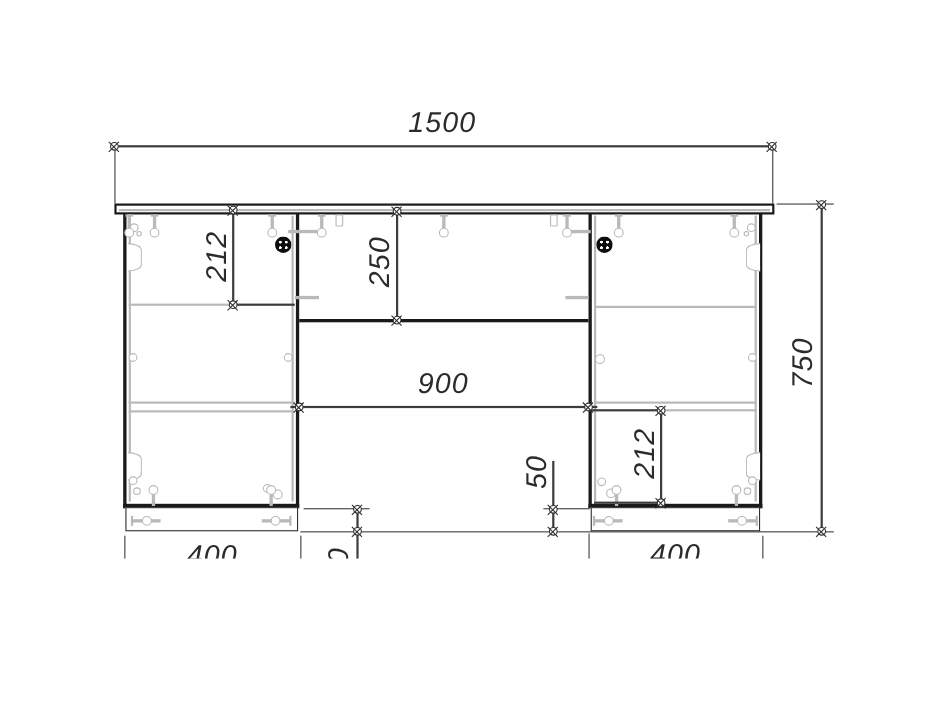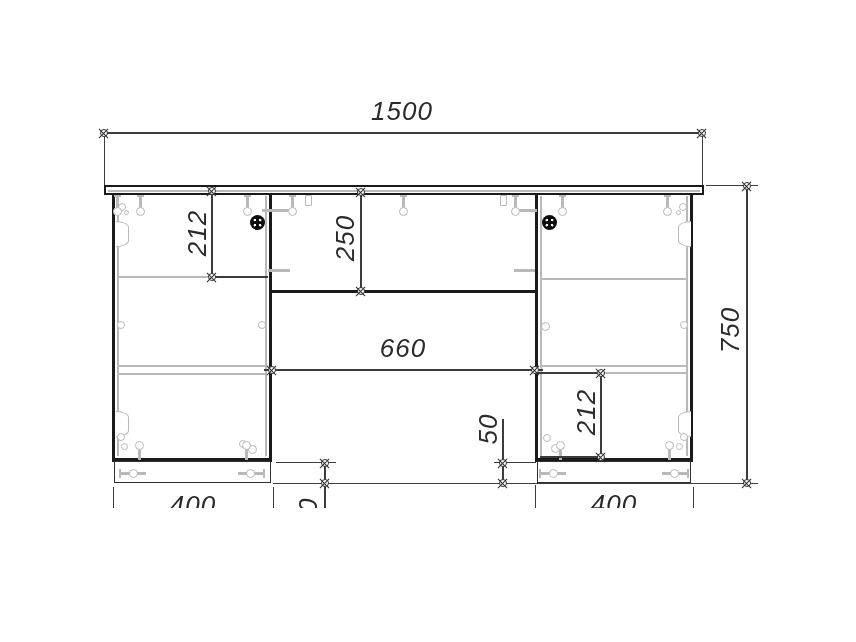--- a/index.html
+++ b/index.html
@@ -173,21 +173,21 @@
     <div class="tn" style="left:360px;top:192px;width:1.5px;height:99px;"></div>
     <div class="dm" style="left:361px;top:192px;"></div>
     <div class="dm" style="left:361px;top:291px;"></div>
     <div class="vtx" style="left:345px;top:238px;">250</div>
   </div>
 
   <div>
     <div class="tn" style="left:264px;top:369px;width:279px;height:1.5px;"></div>
     <div class="dm" style="left:272px;top:370px;"></div>
     <div class="dm" style="left:535px;top:370px;"></div>
-    <div class="dtx" style="left:403px;top:364px;">660</div>
+    <div class="dtx" style="left:403px;top:364px;">900</div>
   </div>
 
   <div>
     <div class="tn" style="left:600px;top:373px;width:1.5px;height:84px;"></div>
     <div class="tn" style="left:538px;top:372px;width:63px;height:1.5px;"></div>
     <div class="tn" style="left:540px;top:456px;width:64px;height:1.5px;"></div>
     <div class="dm" style="left:601px;top:373px;"></div>
     <div class="dm" style="left:601px;top:457px;"></div>
     <div class="vtx" style="left:586px;top:412px;">212</div>
   </div>

